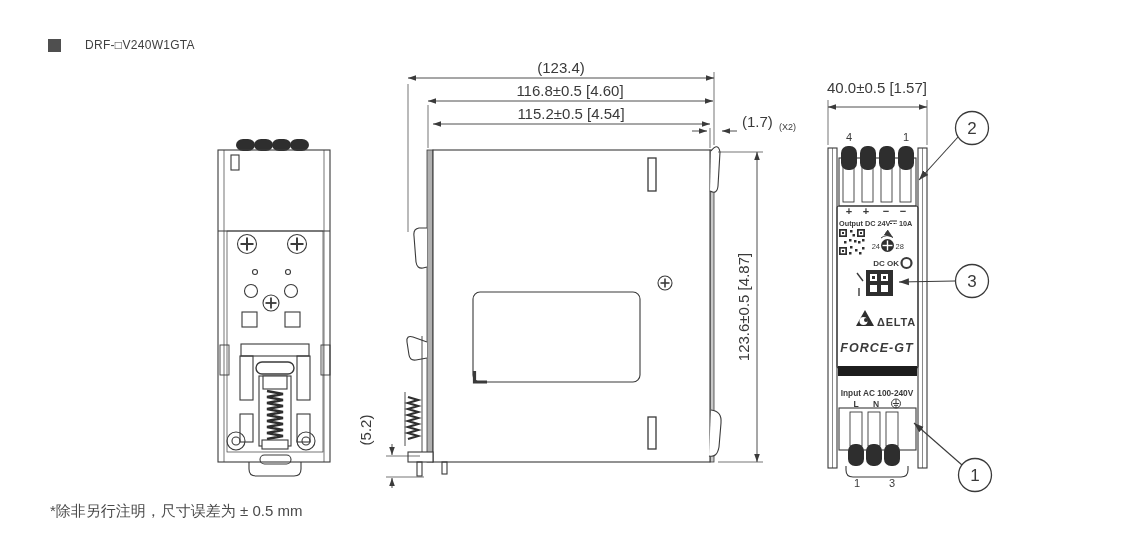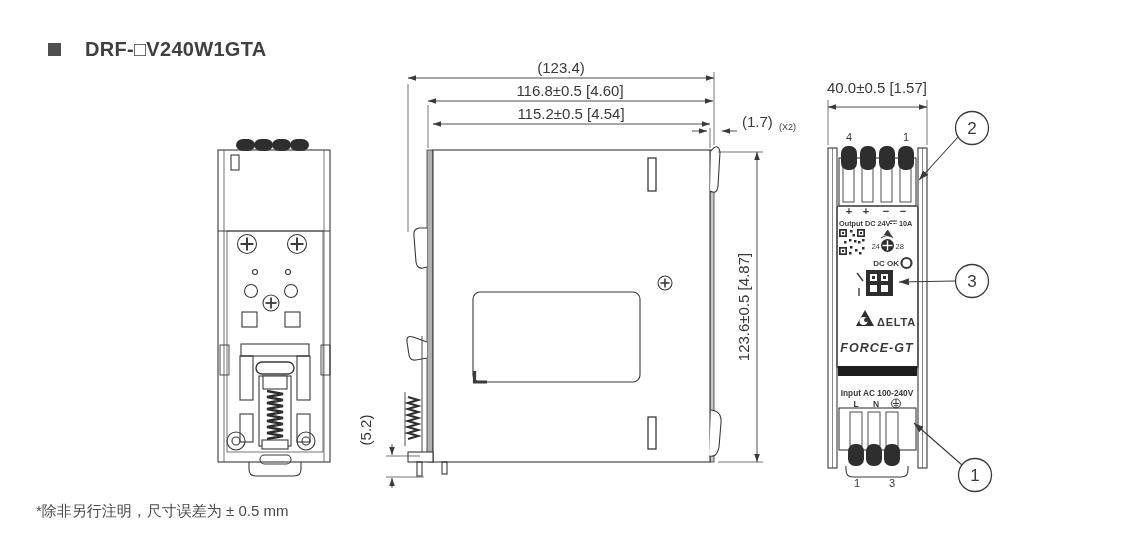--- a/index.html
+++ b/index.html
@@ -1,20 +1,20 @@
 <!DOCTYPE html>
 <html><head>
 <meta charset="utf-8">
 <style>
   html,body{margin:0;padding:0;background:#fff;}
   body{width:1144px;height:536px;position:relative;font-family:"Liberation Sans",sans-serif;overflow:hidden;}
   .title-row{position:absolute;left:48px;top:38px;display:flex;align-items:center;gap:24px;}
   .bullet{width:13px;height:13px;background:#4f4f4f;display:inline-block;}
-  .title-text{font-size:20px;font-weight:bold;color:#404040;letter-spacing:.3px;}
-  .footnote{position:absolute;left:36px;top:502px;font-size:15px;color:#4a4a4a;}
+  .title-text{font-size:12px;font-weight:normal;color:#404040;letter-spacing:.3px;}
+  .footnote{position:absolute;left:50px;top:502px;font-size:15px;color:#4a4a4a;}
   svg{position:absolute;left:0;top:0;}
   text{fill:#3a3a3a;stroke:none;font-family:"Liberation Sans",sans-serif;}
   .dimtxt{font-size:15px;}
   .smalldim{font-size:9px;}
   .pinlbl{font-size:11px;}
   .callout-num{font-size:17px;}
   .panel-b{font-weight:bold;}
 </style>
 </head>
 <body>

